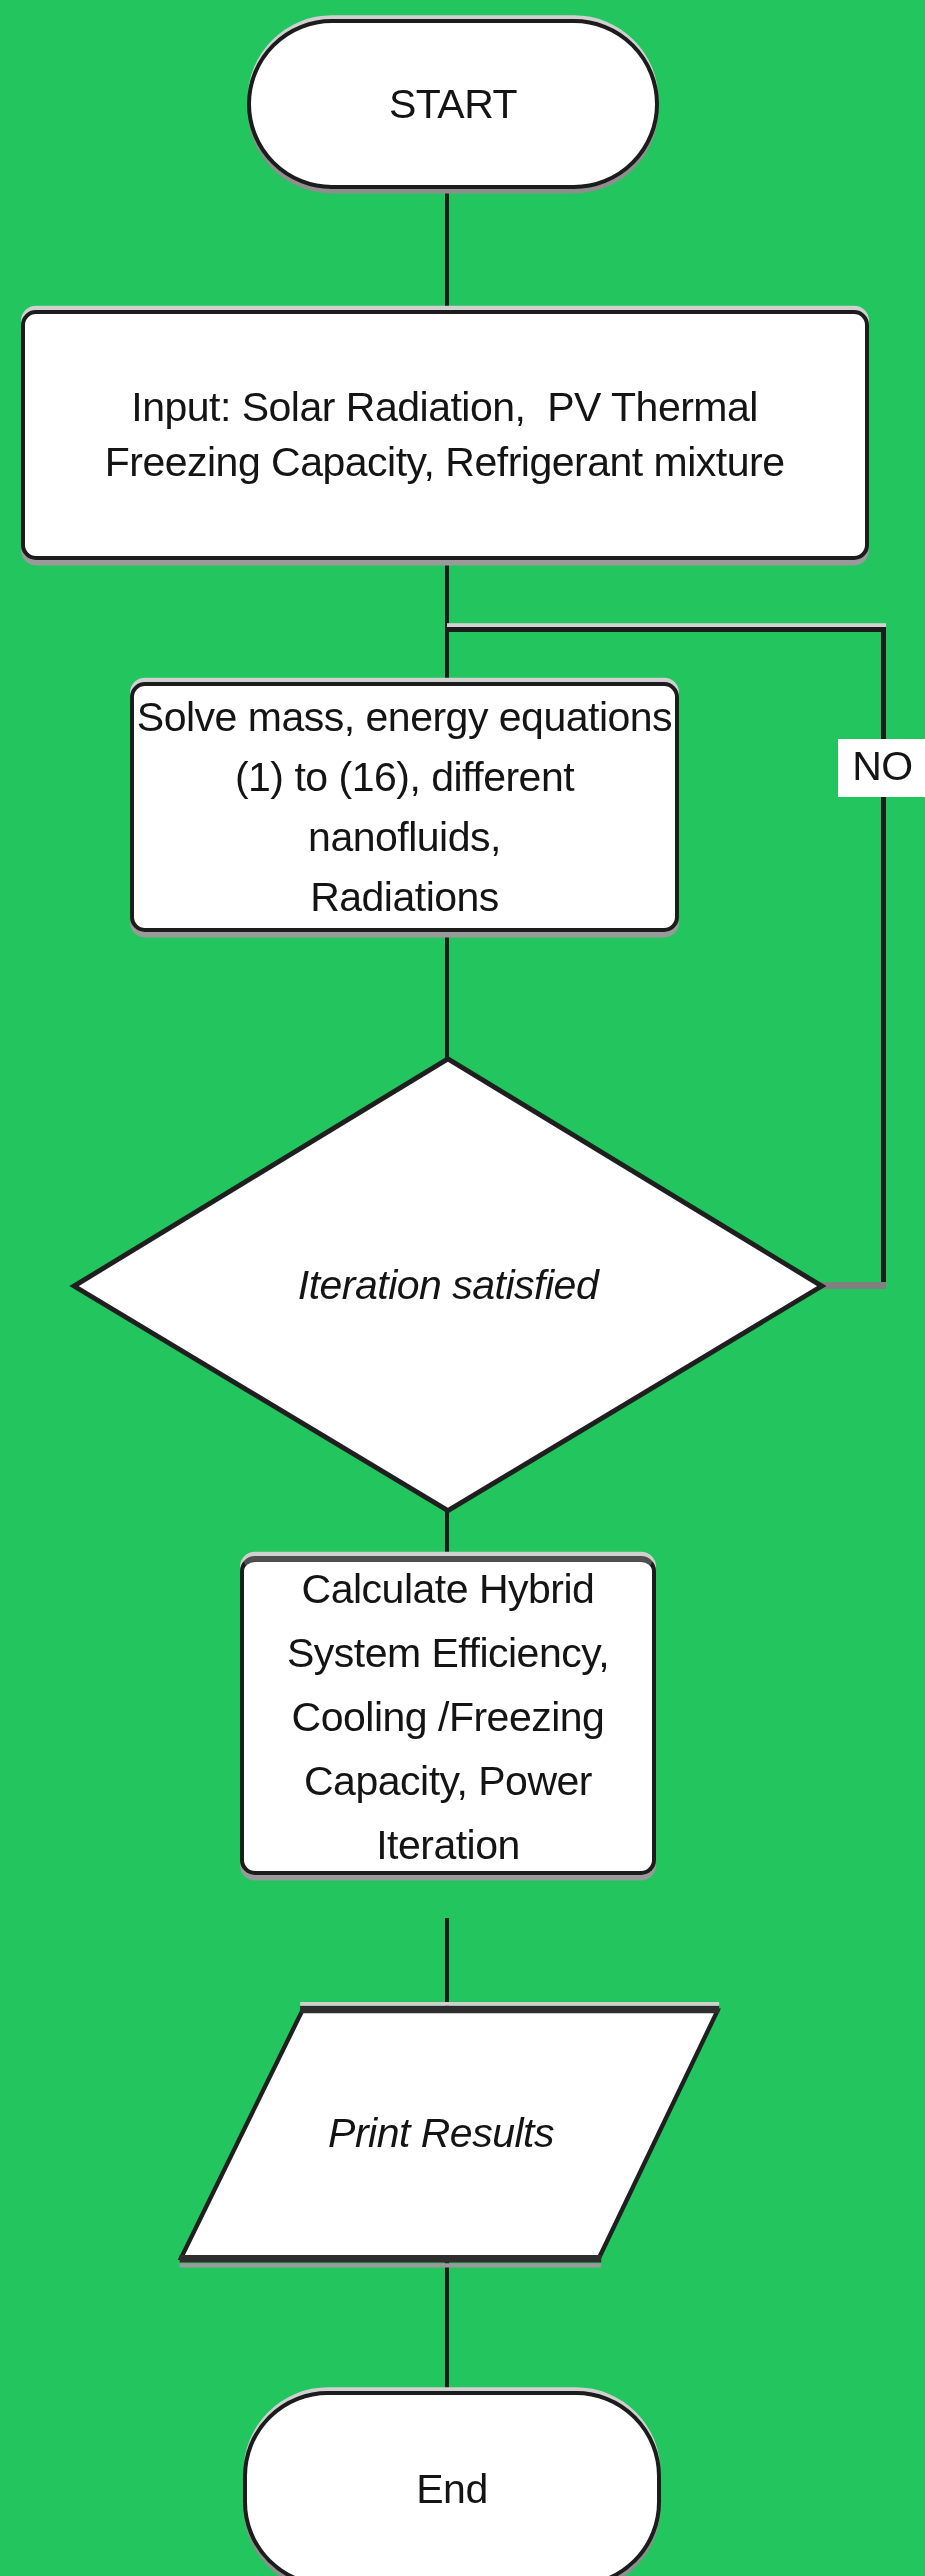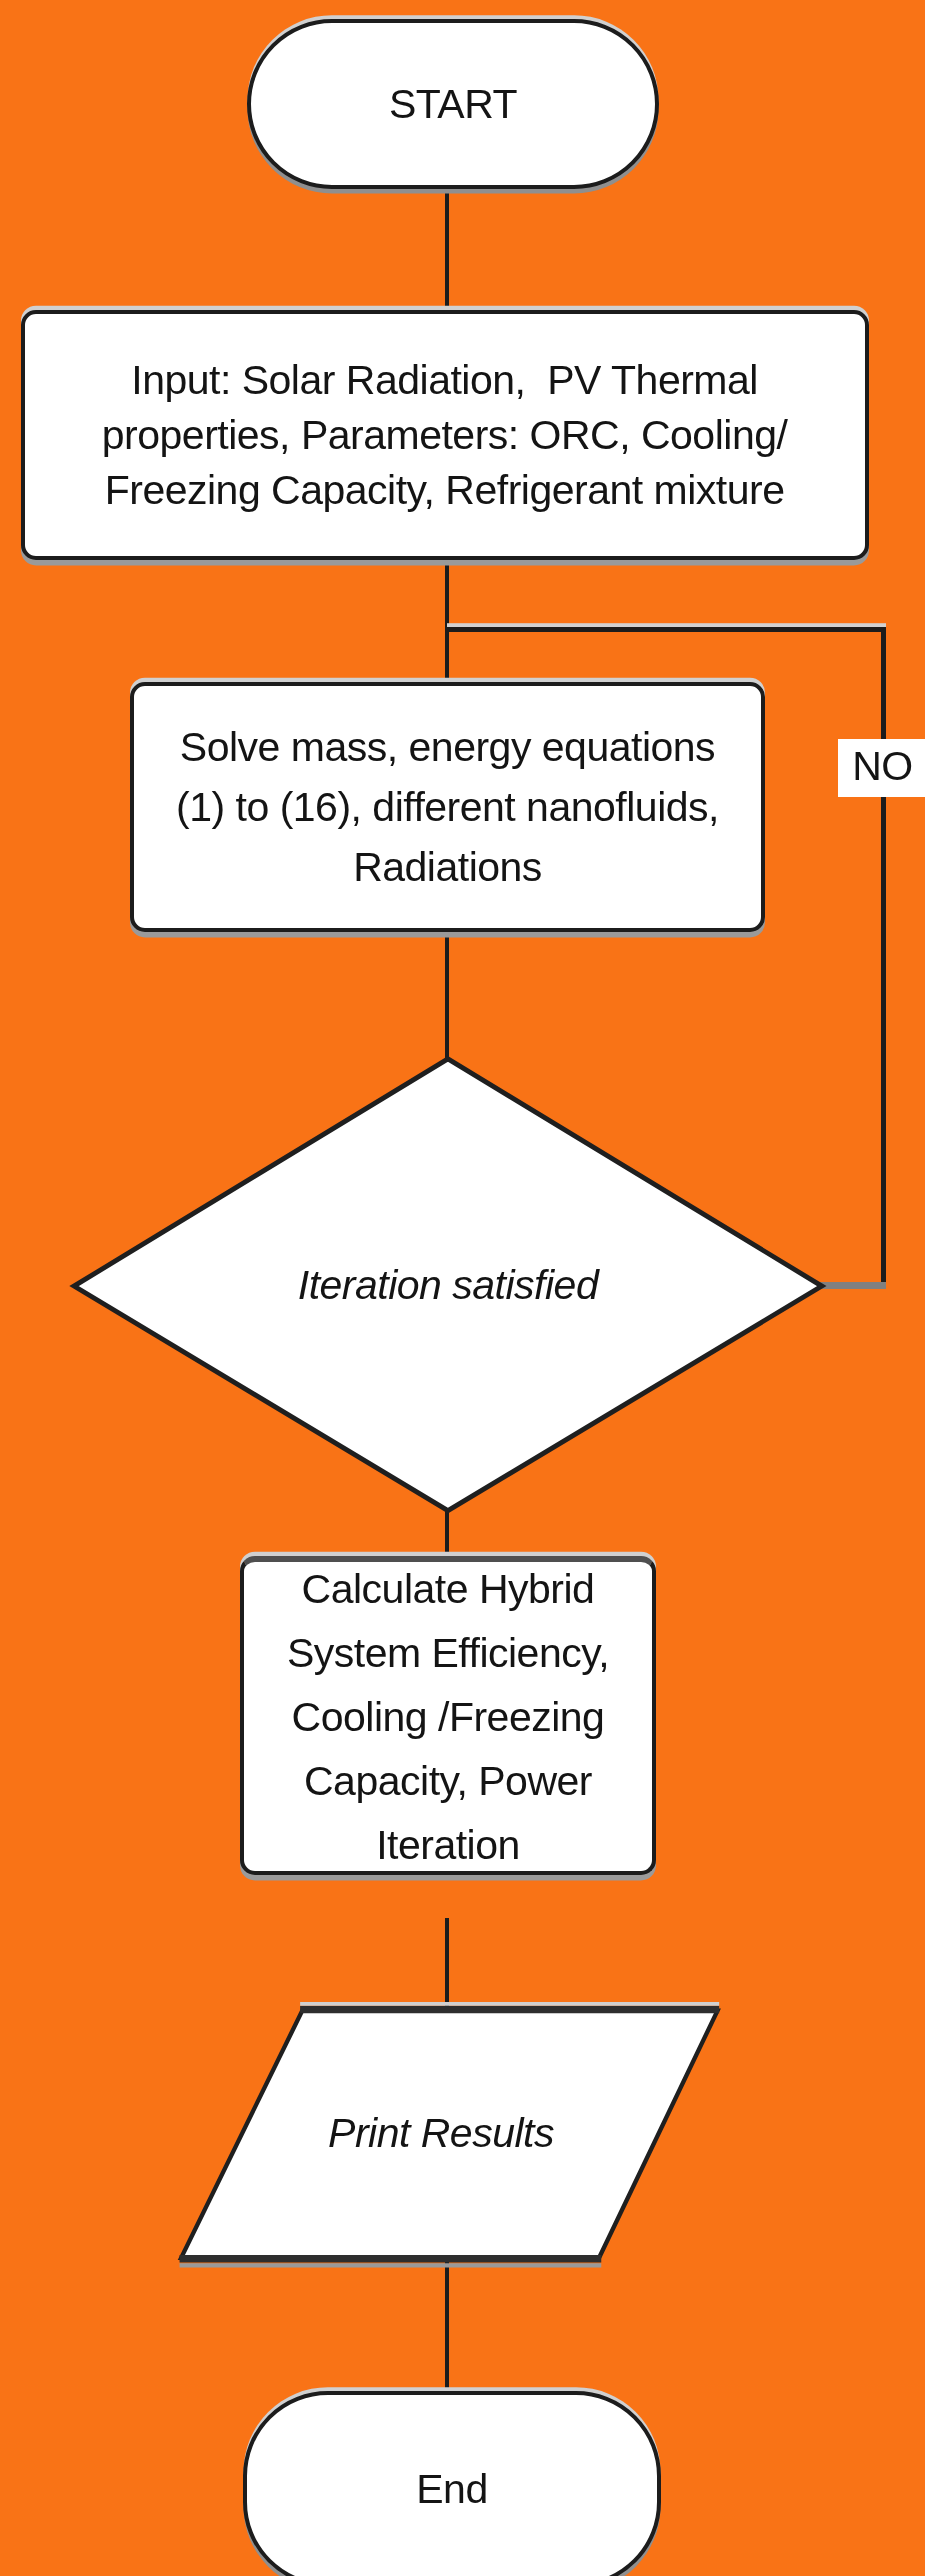--- a/index.html
+++ b/index.html
@@ -1,20 +1,20 @@
 <!DOCTYPE html>
 <html style="font-size:8.7px"><head>
 <meta charset="utf-8">
 <style>
   html, body { margin: 0; padding: 0; background: #ffffff; }
   .canvas {
     position: relative;
     width: 926px;
     height: 2576px;
-    background: #f97316;
+    background: #22c55e;
     font-family: "Liberation Sans", sans-serif;
     color: #141414;
     overflow: hidden;
   }
   .conn {
     position: absolute;
     background: #1c1c1c;
   }
   .conn.h-shadow { box-shadow: 0 -3.8px 0 #d2d2d2; }
   .gray-seg { position: absolute; background: #808080; }
@@ -81,25 +81,24 @@
   <div class="conn h-shadow" style="left:447px; top:627px; width:439px; height:4.9px;"></div>
   <div class="conn" style="left:881px; top:627px; width:4.9px; height:660px;"></div>
   <div class="gray-seg" style="left:818px; top:1282px; width:68px; height:7px;"></div>
 
   <div class="shape terminator" style="left:247px; top:19px; width:412px; height:170px;">
     <div class="txt">START</div>
   </div>
 
   <div class="shape process" style="left:20.6px; top:310px; width:848px; height:250px;">
     <div class="txt input-line">Input: Solar Radiation,  PV Thermal</div>
-    <div class="txt input-line">properties, Parameters: ORC, Cooling/</div>
     <div class="txt input-line">Freezing Capacity, Refrigerant mixture</div>
   </div>
 
-  <div class="shape process" style="left:130px; top:682px; width:635px; height:250px;">
+  <div class="shape process" style="left:130px; top:682px; width:549px; height:250px;">
     <div class="txt solve-line">Solve mass, energy equations</div>
     <div class="txt solve-line">(1) to (16), different nanofluids,</div>
     <div class="txt solve-line">Radiations</div>
   </div>
 
   <div class="edge-label" style="left:838px; top:739px; width:89px; height:58px;">NO</div>
 
   <svg class="shape-svg" style="left:54px; top:1044px;" width="790" height="482" viewBox="0 0 1460 890">
     <polygon points="728,27 1419,447 728,862 37,447" fill="#ffffff" stroke="#1f1f1f" stroke-width="9"></polygon>
   </svg>

